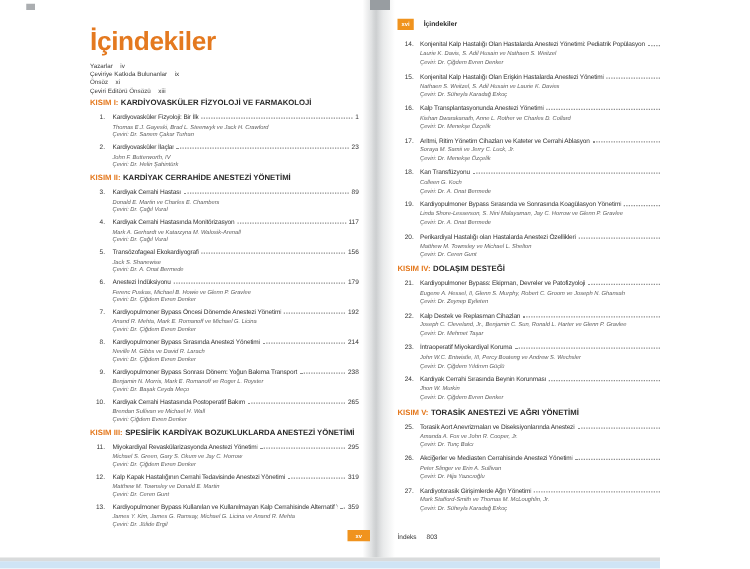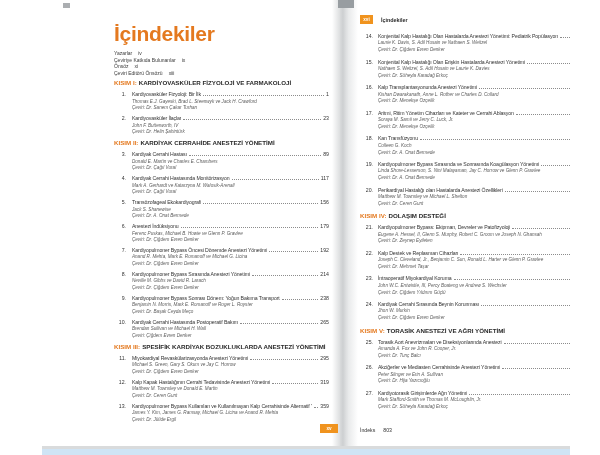--- a/index.html
+++ b/index.html
@@ -1,17 +1,17 @@
 <!DOCTYPE html>
 <html><head>
 <meta charset="utf-8">
 <style>
   html,body { margin:0; padding:0; background:#fff; }
   .scene { position:relative; width:528px; height:455px; background:#fbfbfb; overflow:hidden;
-           font-family:"Liberation Sans", sans-serif;margin-left:42px; }
+           font-family:"Liberation Sans", sans-serif; }
   .page { position:absolute; top:0; background:#ffffff; }
   #left-page  { left:0;   width:298px; height:446px; }
   #right-page { left:306px; width:282px; height:446px; }
 
   .gutter { position:absolute; left:290px; top:0; width:26px; height:446px;
             background:linear-gradient(to right, rgba(255,255,255,0) 0%, rgba(130,136,140,0.38) 42%,
                        rgba(170,175,178,0.30) 58%, rgba(255,255,255,0) 100%); }
   .gutter-top-block { position:absolute; left:296px; top:0; width:16px; height:8px; background:#989da1; }
   .corner-mark { position:absolute; left:21px; top:3px; width:7px; height:5px; background:#abaeb1; }
   .right-edge { position:absolute; left:588px; top:0; width:12px; height:446px;

